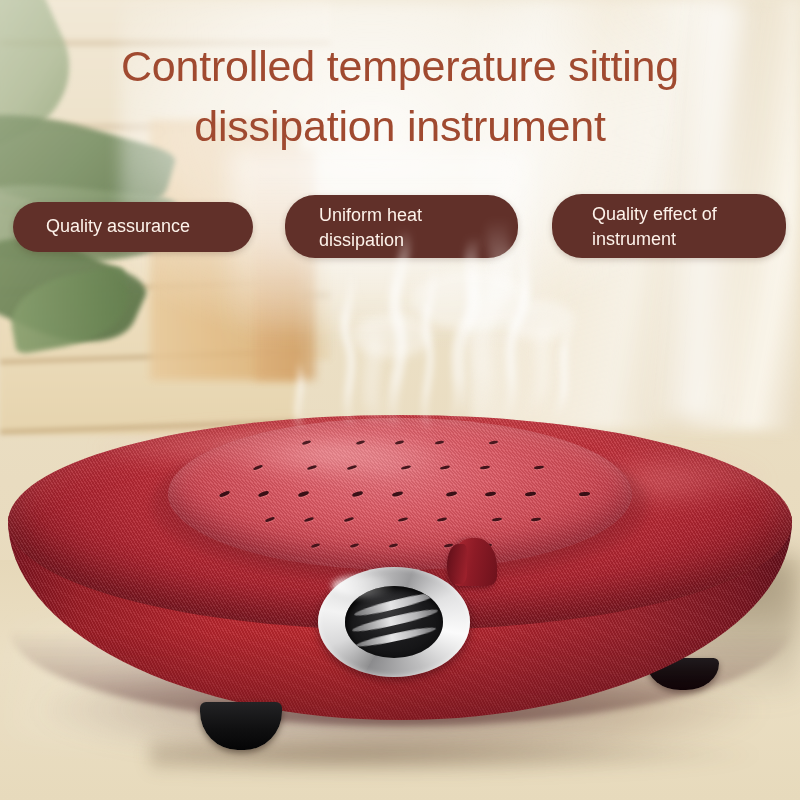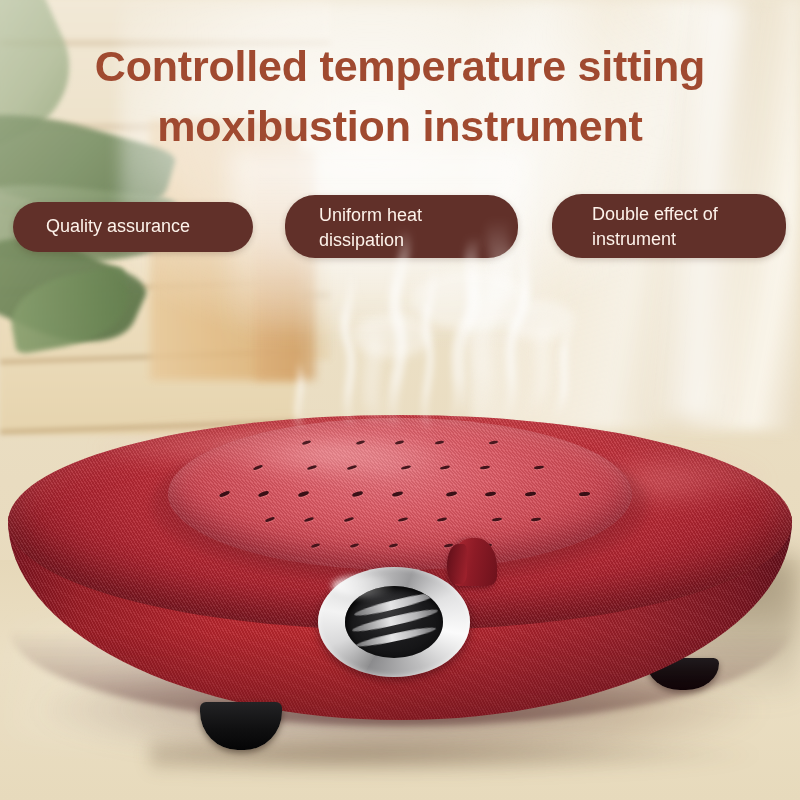--- a/index.html
+++ b/index.html
@@ -94,21 +94,21 @@
     background:linear-gradient(180deg,#e6d8b9 0%,#ebdfc4 40%,#e7dabc 100%);}
   .ground-sheen{position:absolute;left:0;bottom:60px;width:800px;height:120px;
     background:linear-gradient(105deg,rgba(255,255,255,0) 0%,rgba(255,255,255,.45) 40%,rgba(255,255,255,0) 80%);
     filter:blur(14px);}
   .ground-dark{position:absolute;right:0;bottom:95px;width:240px;height:150px;
     background:radial-gradient(ellipse at 80% 20%,rgba(120,105,80,.55) 0%,rgba(160,142,110,0) 70%);
     filter:blur(12px);}
 
   
   .headline{position:absolute;left:0;top:36px;width:800px;text-align:center;
-    color:#a04a30;font-size:43px;line-height:60px;font-weight:700;
+    color:#a04a30;font-size:43px;line-height:60px;font-weight:400;
     letter-spacing:-.2px;}
   .headline div{white-space:nowrap;}
 
   
   .badges{position:absolute;left:0;top:190px;width:800px;height:80px;}
   .badge{position:absolute;background:#613029;color:#fdf2ea;
     border-radius:30px;box-sizing:border-box;
     font-size:18px;line-height:25px;
     box-shadow:0 2px 6px rgba(70,35,25,.22);}
   .badge.b1{left:13px;top:12px;width:240px;height:50px;
@@ -264,33 +264,33 @@
   <div class="bg-curtain-fold"></div>
   <div class="bg-haze"></div>
   <div class="bg-haze2"></div>
 
   <div class="ground"></div>
   <div class="ground-sheen"></div>
   <div class="ground-dark"></div>
 
   <div class="headline">
     <div>Controlled temperature sitting</div>
-    <div>moxibustion instrument</div>
+    <div>dissipation instrument</div>
   </div>
 
   <div class="badges">
     <div class="badge b1">
       <span>Quality assurance</span>
     </div>
     <div class="badge b2">
       <span>Uniform heat</span>
       <span>dissipation</span>
     </div>
     <div class="badge b3">
-      <span>Double effect of</span>
+      <span>Quality effect of</span>
       <span>instrument</span>
     </div>
   </div>
 
   <div class="product">
 
     <div class="dev-shadow"></div>
 
     <div class="foot-shadow"></div>
     <div class="foot foot-r"></div>

